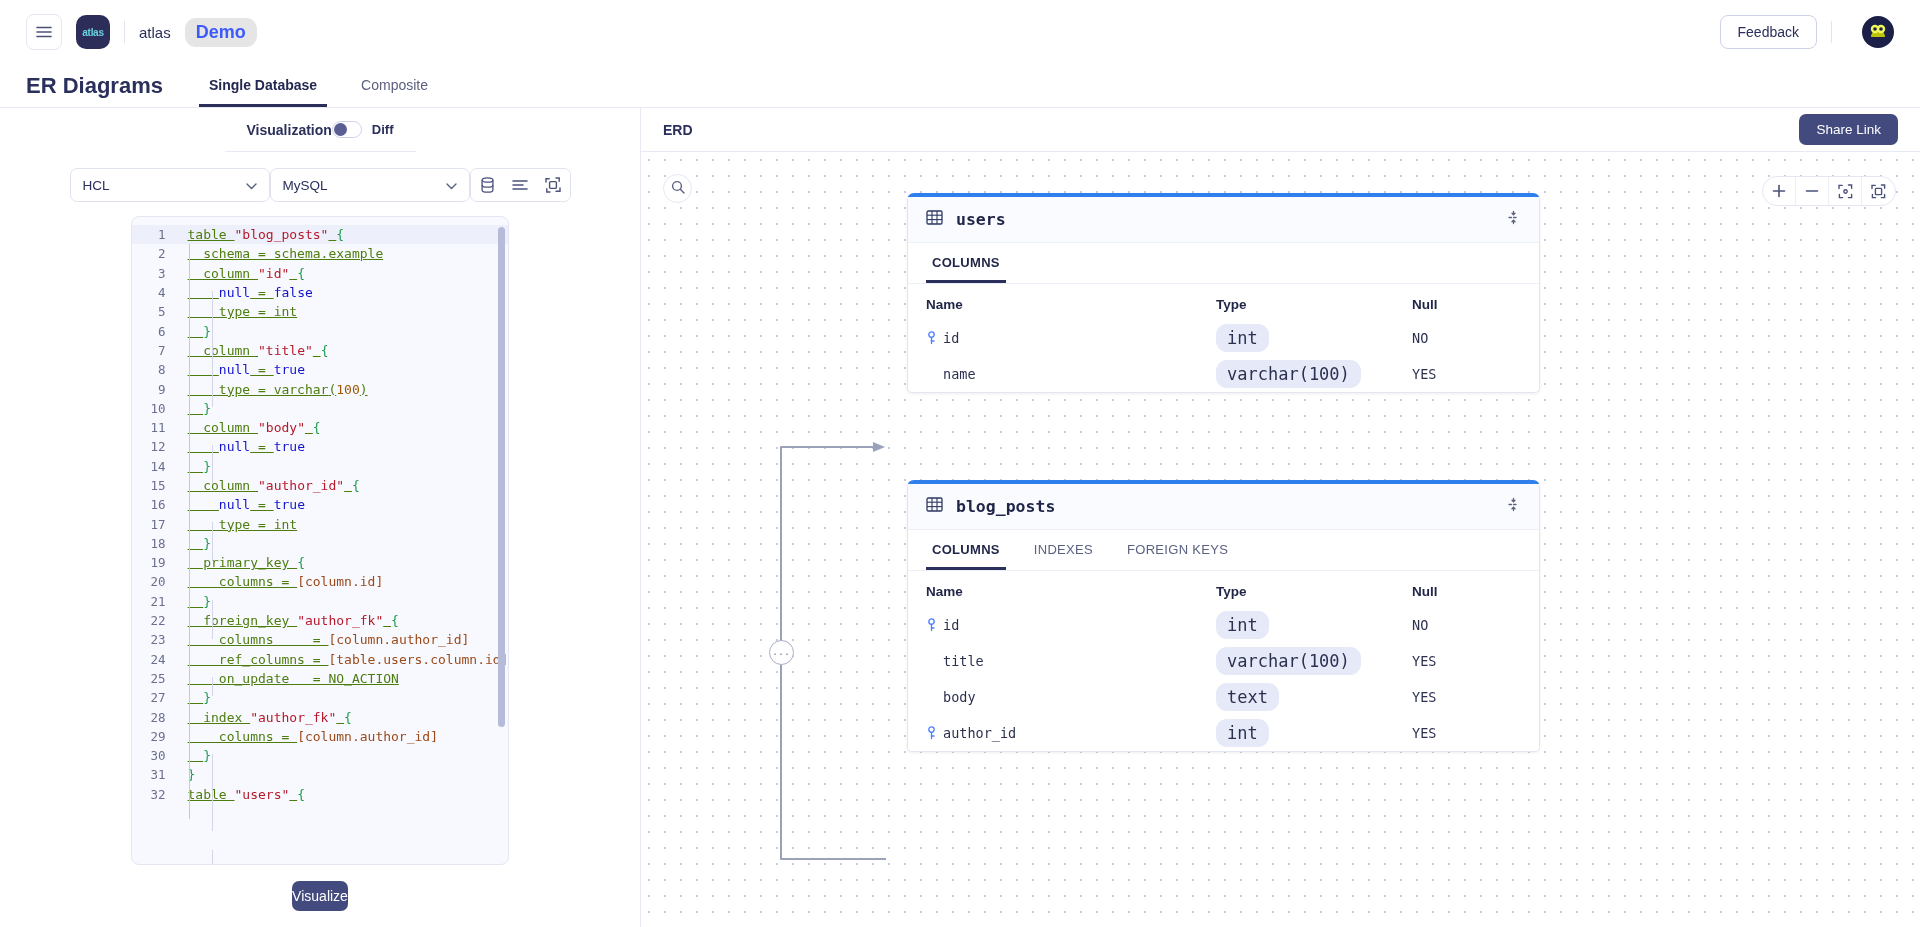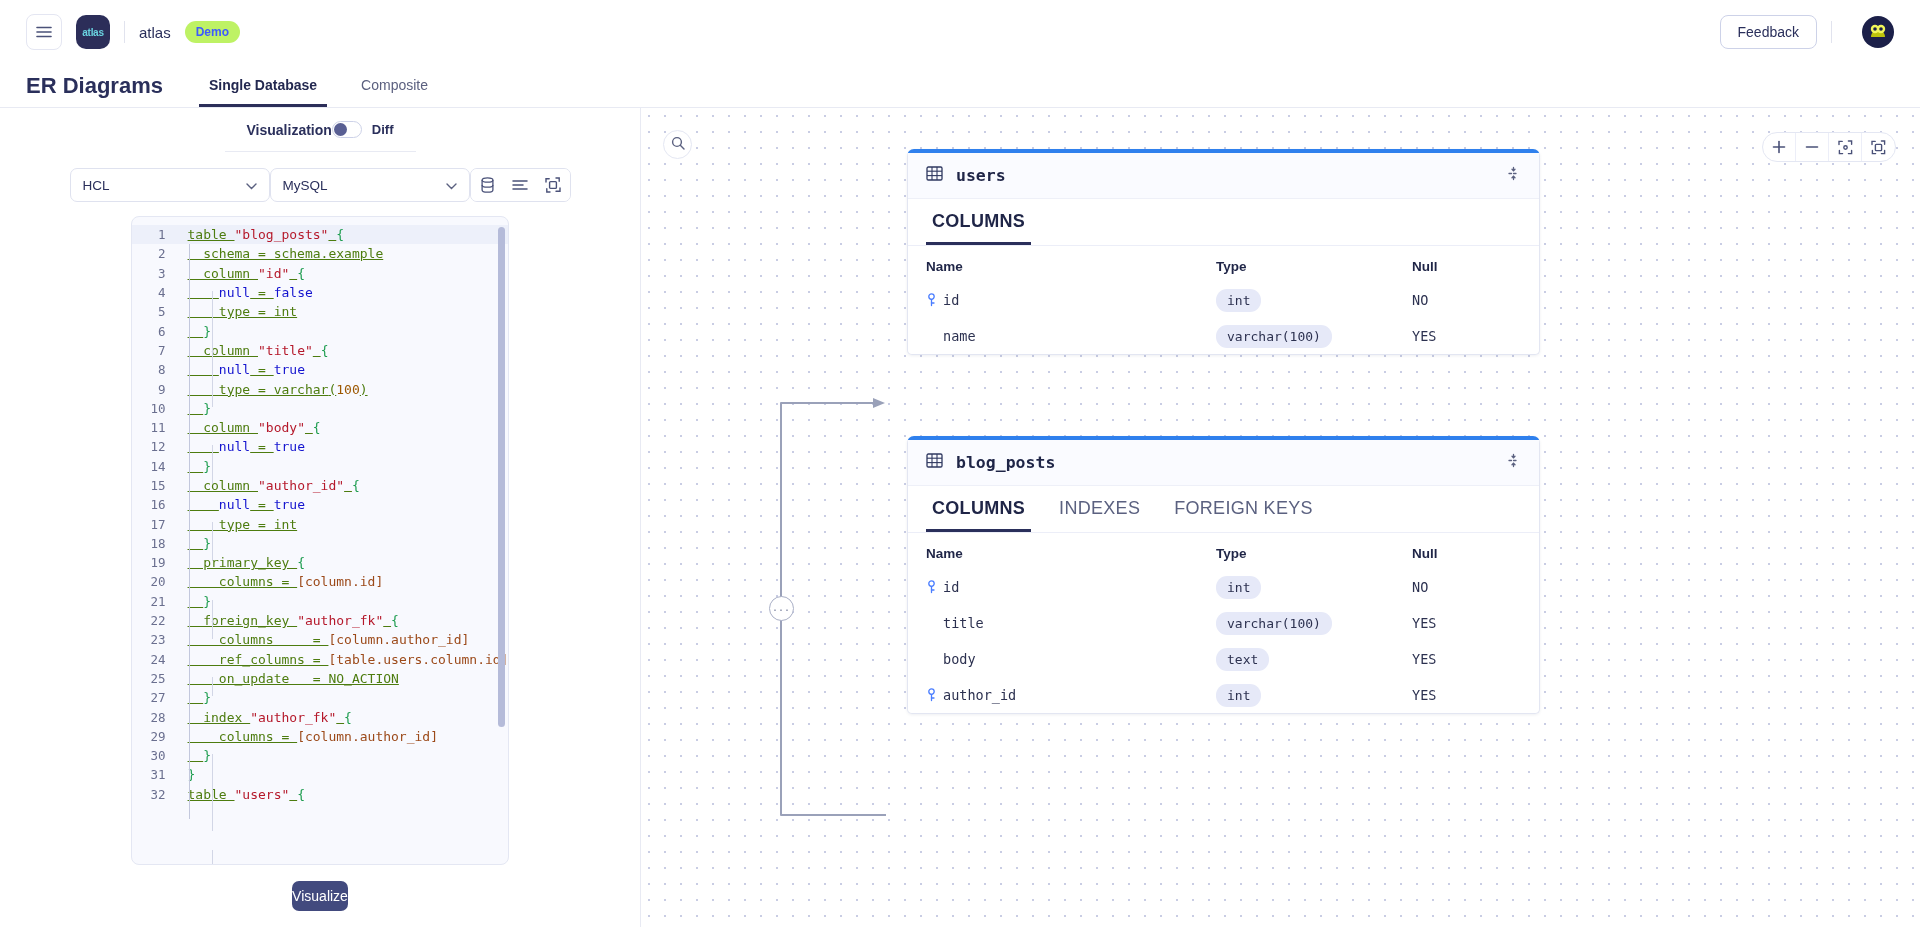--- a/index.html
+++ b/index.html
@@ -45,23 +45,23 @@
     background: #e1e3ee;
     margin: 0 14px;
   }
   .brand-name {
     font-size: 15px;
     color: #2a2f5b;
     font-weight: 400;
   }
   .demo-badge {
     margin-left: 14px;
-    background: #bef264;
+    background: #e5e5e5;
     color: #3d5afe;
-    font-size: 12px;
+    font-size: 18px;
     font-weight: bold;
     padding: 4px 11px;
     border-radius: 11px;
   }
   .topbar-spacer { flex: 1; }
   .feedback-btn {
     border: 1px solid #cdd2e8;
     border-radius: 8px;
     background: #fff;
     color: #2a2f5b;
@@ -363,21 +363,21 @@
     margin-left: 13px;
   }
   .node-collapse { margin-left: auto; cursor: pointer; }
   .node-tabs {
     display: flex;
     padding: 0 18px;
     border-bottom: 1px solid #eceef8;
     gap: 0;
   }
   .node-tab {
-    font-size: 18px;
+    font-size: 13px;
     letter-spacing: 0.3px;
     color: #5b6180;
     padding: 12px 6px 10px 6px;
     margin-right: 22px;
     cursor: pointer;
     border-bottom: 3px solid transparent;
   }
   .node-tab.active {
     color: #1f2547;
     font-weight: bold;
@@ -402,21 +402,21 @@
   .c-name { width: 290px; display: flex; align-items: center; }
   .c-type { width: 196px; }
   .c-null { flex: 1; }
   .key-slot { width: 17px; display: inline-flex; align-items: center; }
   .type-pill {
     background: #e6e9f8;
     color: #2c3150;
     border-radius: 11px;
     padding: 4px 11px;
     font-family: "DejaVu Sans Mono", monospace;
-    font-size: 13px;
+    font-size: 17px;
     display: inline-block;
   }
   .col-head .c-name, .col-head .c-type, .col-head .c-null {
     font-family: "Liberation Sans", sans-serif;
   }
 
   
   .edge-svg {
     position: absolute;
     left: 0; top: 0;
@@ -588,20 +588,24 @@
         <div class="guide guide2" style="top: 537px; height: 77.2px;"></div>
         <div class="guide guide2" style="top: 633px; height: 19.3px;"></div>
       </div>
 
     <div class="visualize-wrap">
       <button class="visualize-btn">Visualize</button>
     </div>
   </div>
 
   <div class="right-panel">
+    <div class="erd-head">
+      <div class="erd-head-title">ERD</div>
+      <button class="share-btn">Share Link</button>
+    </div>
 
     <div class="canvas">
       <div class="canvas-search">
         <span>
           <svg width="14" height="14" viewBox="0 0 14 14">
             <circle cx="6" cy="6" r="4.4" fill="none" stroke="#5b6180" stroke-width="1.4"></circle>
             <line x1="9.3" y1="9.3" x2="13" y2="13" stroke="#5b6180" stroke-width="1.4" stroke-linecap="round"></line>
           </svg>
         </span>
       </div>

